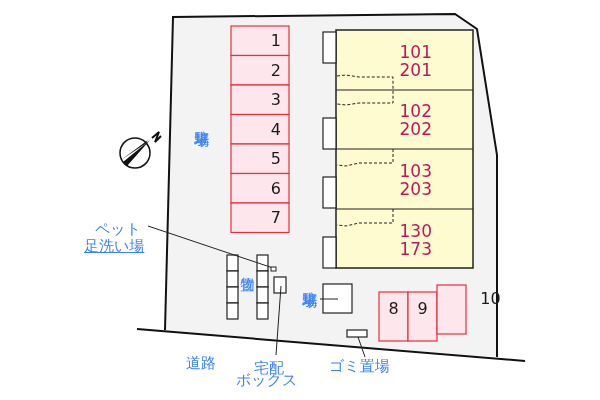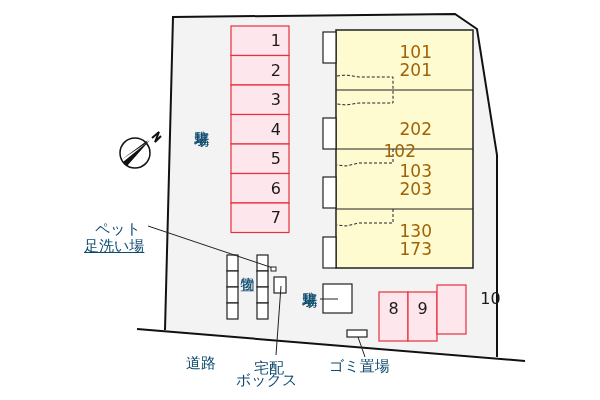--- a/index.html
+++ b/index.html
@@ -1,22 +1,22 @@
 <!DOCTYPE html>
 <html><head>
 <meta charset="utf-8">
 <style>
   html, body { margin: 0; padding: 0; background: #ffffff; }
   body { width: 600px; height: 400px; position: relative; overflow: hidden;
          font-family: "DejaVu Sans", "Liberation Sans", sans-serif; color: #1a1a1a; }
   #map { position: absolute; left: 0; top: 0; width: 600px; height: 400px; }
-  .lbl { position: absolute; font-size: 15px; line-height: 17px; white-space: nowrap; color: #0c4a6e; }
+  .lbl { position: absolute; font-size: 15px; line-height: 17px; white-space: nowrap; color: #3b82f6; }
   .vert { writing-mode: vertical-rl; text-orientation: upright; letter-spacing: 1px; font-size: 15px; line-height: 17px; }
   .pnum { position: absolute; font-size: 16px; line-height: 16px; text-align: right; color: #1a1a1a; }
-  .unit-num { position: absolute; font-size: 17px; line-height: 19px; text-align: right; color: #a16207; }
+  .unit-num { position: absolute; font-size: 17px; line-height: 19px; text-align: right; color: #be185d; }
 </style>
 </head>
 <body>
 
 <div id="map">
   <svg width="600" height="400" viewBox="0 0 600 400" xmlns="http://www.w3.org/2000/svg">
 
     <polygon points="173,17 455,14 477,29 497,155 497,357 150,331 165,330" fill="#f3f3f3" stroke="none"></polygon>
     <polyline points="165,330 173,17 455,14 477,29 497,155 497,357" fill="none" stroke="#111" stroke-width="2"></polyline>
 
@@ -95,21 +95,21 @@
   <div class="pnum" style="left:255px;top:151px;width:26px;">5</div>
   <div class="pnum" style="left:255px;top:181px;width:26px;">6</div>
   <div class="pnum" style="left:255px;top:210px;width:26px;">7</div>
 
   
   <div class="lbl vert" style="left:193px;top:118px;">駐車場</div>
 
   
   <div class="unit-num" style="left:390px;top:43px;width:42px;">101</div>
   <div class="unit-num" style="left:390px;top:61px;width:42px;">201</div>
-  <div class="unit-num" style="left:374px;top:102px;width:42px;margin-top:40px;">102</div>
+  <div class="unit-num" style="left:390px;top:102px;width:42px;">102</div>
   <div class="unit-num" style="left:390px;top:120px;width:42px;">202</div>
   <div class="unit-num" style="left:390px;top:162px;width:42px;">103</div>
   <div class="unit-num" style="left:390px;top:180px;width:42px;">203</div>
   <div class="unit-num" style="left:390px;top:222px;width:42px;">130</div>
   <div class="unit-num" style="left:390px;top:240px;width:42px;">173</div>
 
   
   <div class="pnum" style="left:379px;top:301px;width:29px;text-align:center;">8</div>
   <div class="pnum" style="left:408px;top:301px;width:29px;text-align:center;">9</div>
   <div class="pnum" style="left:437px;top:291px;width:29px;text-align:center;padding-left:39px;">10</div>

